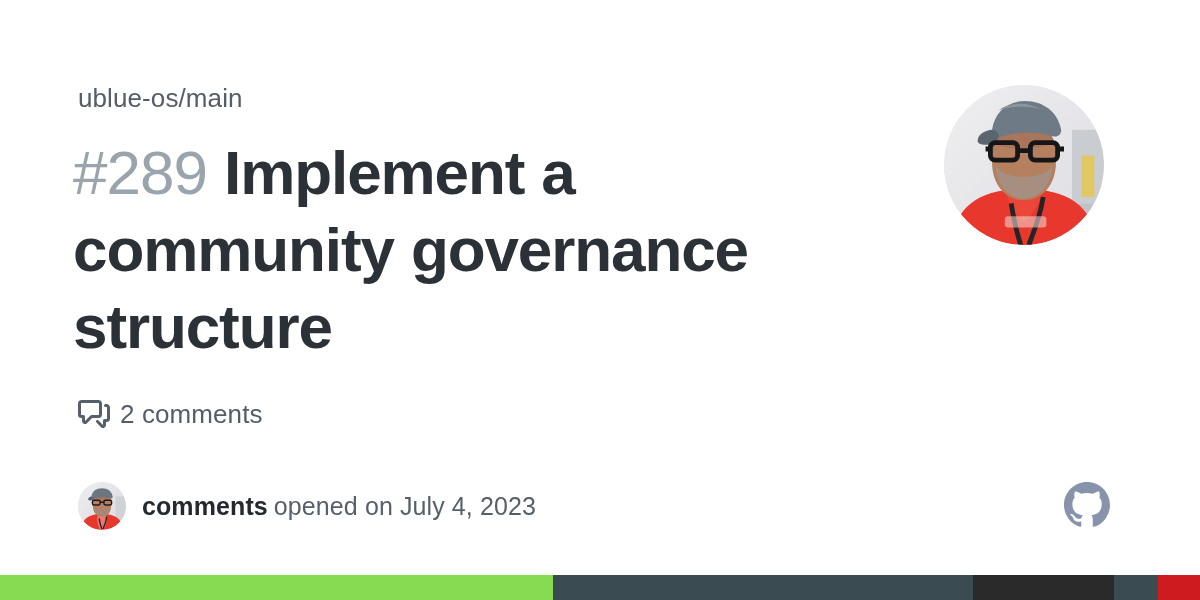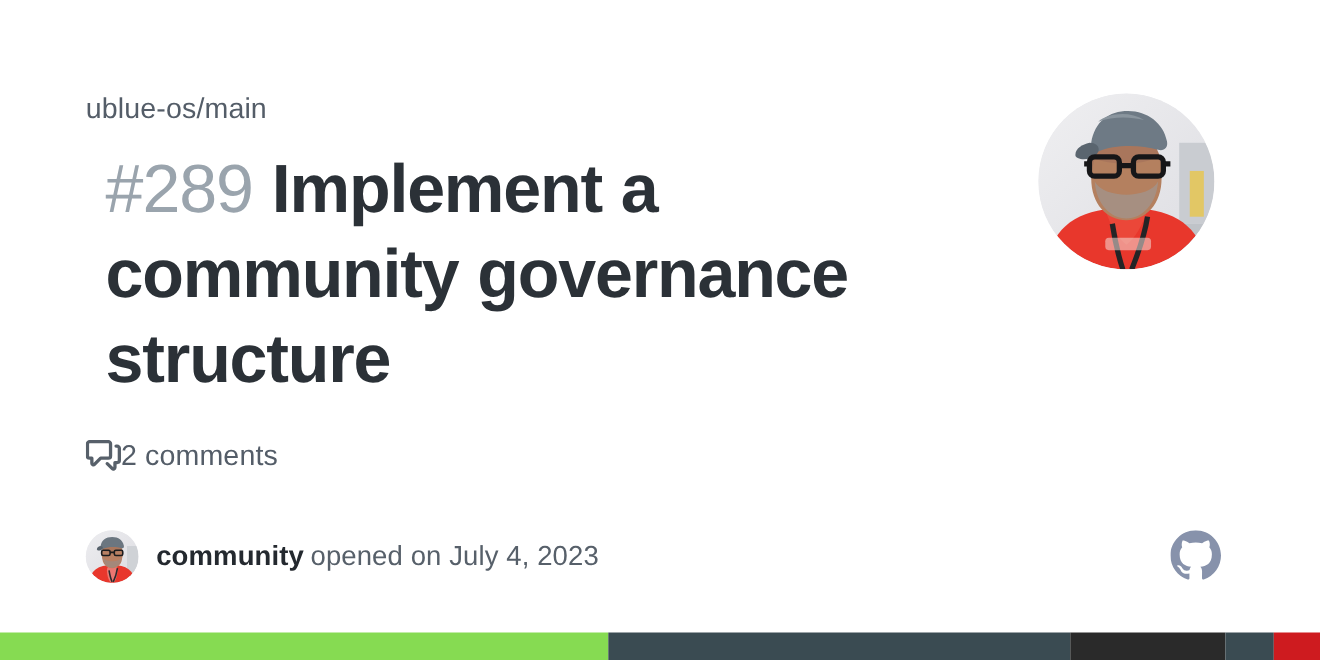--- a/index.html
+++ b/index.html
@@ -30,21 +30,21 @@
     font-size: 26px;
     line-height: 32px;
     color: #545d68;
     letter-spacing: 0.1px;
     white-space: nowrap;
   }
 
   
   .title-block {
     position: absolute;
-    left: 96px;
+    left: 73px;
     top: 134px;
     width: 800px;
   }
   .title {
     margin: 0;
     font-size: 62px;
     line-height: 77px;
     font-weight: 700;
     color: #2b3137;
     letter-spacing: -1.1px;
@@ -56,20 +56,21 @@
     letter-spacing: -1px;
   }
 
   
   .comments-row {
     position: absolute;
     left: 78px;
     top: 398px;
     display: flex;
     align-items: flex-start;
+    gap: 10px;
   }
   .comments-icon {
     display: block;
     width: 32px;
     height: 32px;
     color: #57606a;
   }
   .comments-label {
     font-size: 26px;
     line-height: 32px;
@@ -189,21 +190,21 @@
           <path d="M27 30c-3 1-6 3-6 6 0 2 3 3 7 2 6-2 6-8-1-8z" fill="#57626c"></path>
           <rect x="30" y="38" width="16" height="10" rx="3" fill="none" stroke="#1c1c1e" stroke-width="3"></rect>
           <rect x="54" y="38" width="16" height="10" rx="3" fill="none" stroke="#1c1c1e" stroke-width="3"></rect>
           <path d="M46 42h8" stroke="#1c1c1e" stroke-width="3"></path>
           <path d="M44 76c2 12 4 18 6 22" stroke="#2b2b2d" stroke-width="3" fill="none"></path>
           <path d="M60 72c-2 12-5 20-8 26" stroke="#2b2b2d" stroke-width="3" fill="none"></path>
         </g>
       </svg>
     </span>
     <span class="author-text">
-      <span class="author-name">community</span><span class="author-action">opened on July 4, 2023</span>
+      <span class="author-name">comments</span><span class="author-action">opened on July 4, 2023</span>
     </span>
   </div>
 
   <span class="avatar avatar-large">
     <svg viewBox="0 0 100 100" aria-hidden="true">
       <defs>
         <clipPath id="clipL">
             <circle cx="50" cy="50" r="50"></circle>
           </clipPath>
         <linearGradient id="bgL" x1="0" y1="0" x2="1" y2="1">

